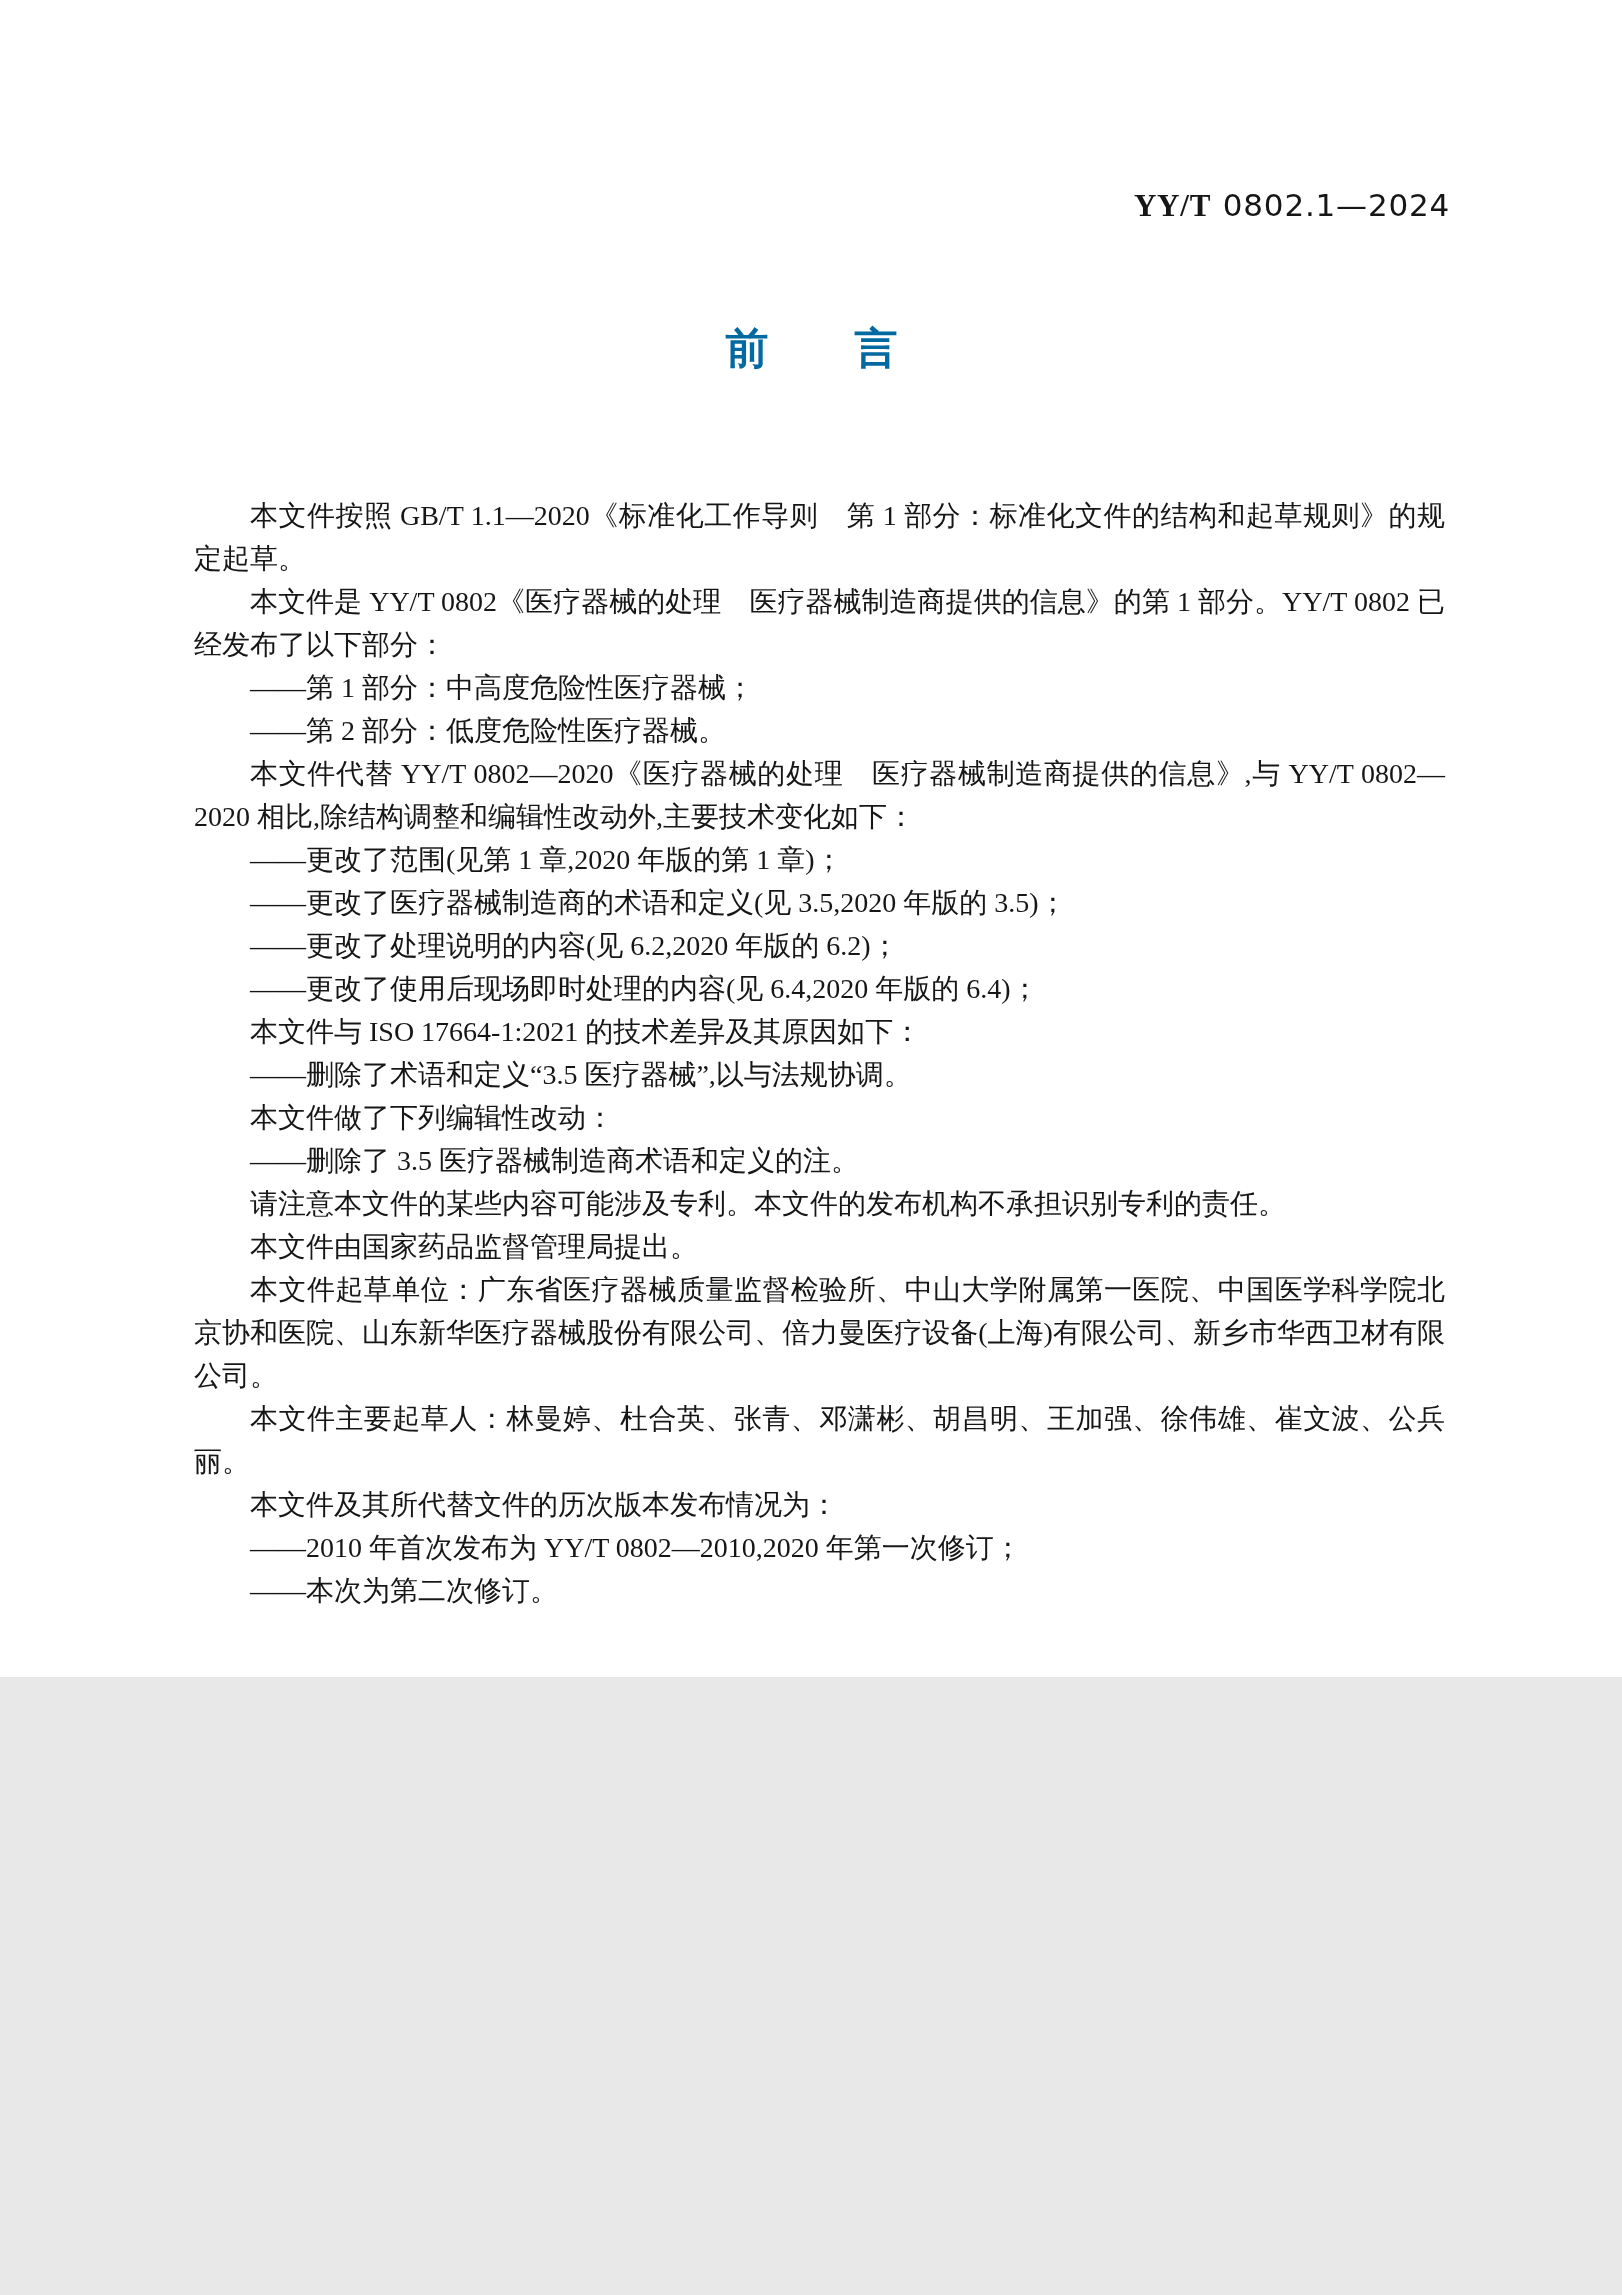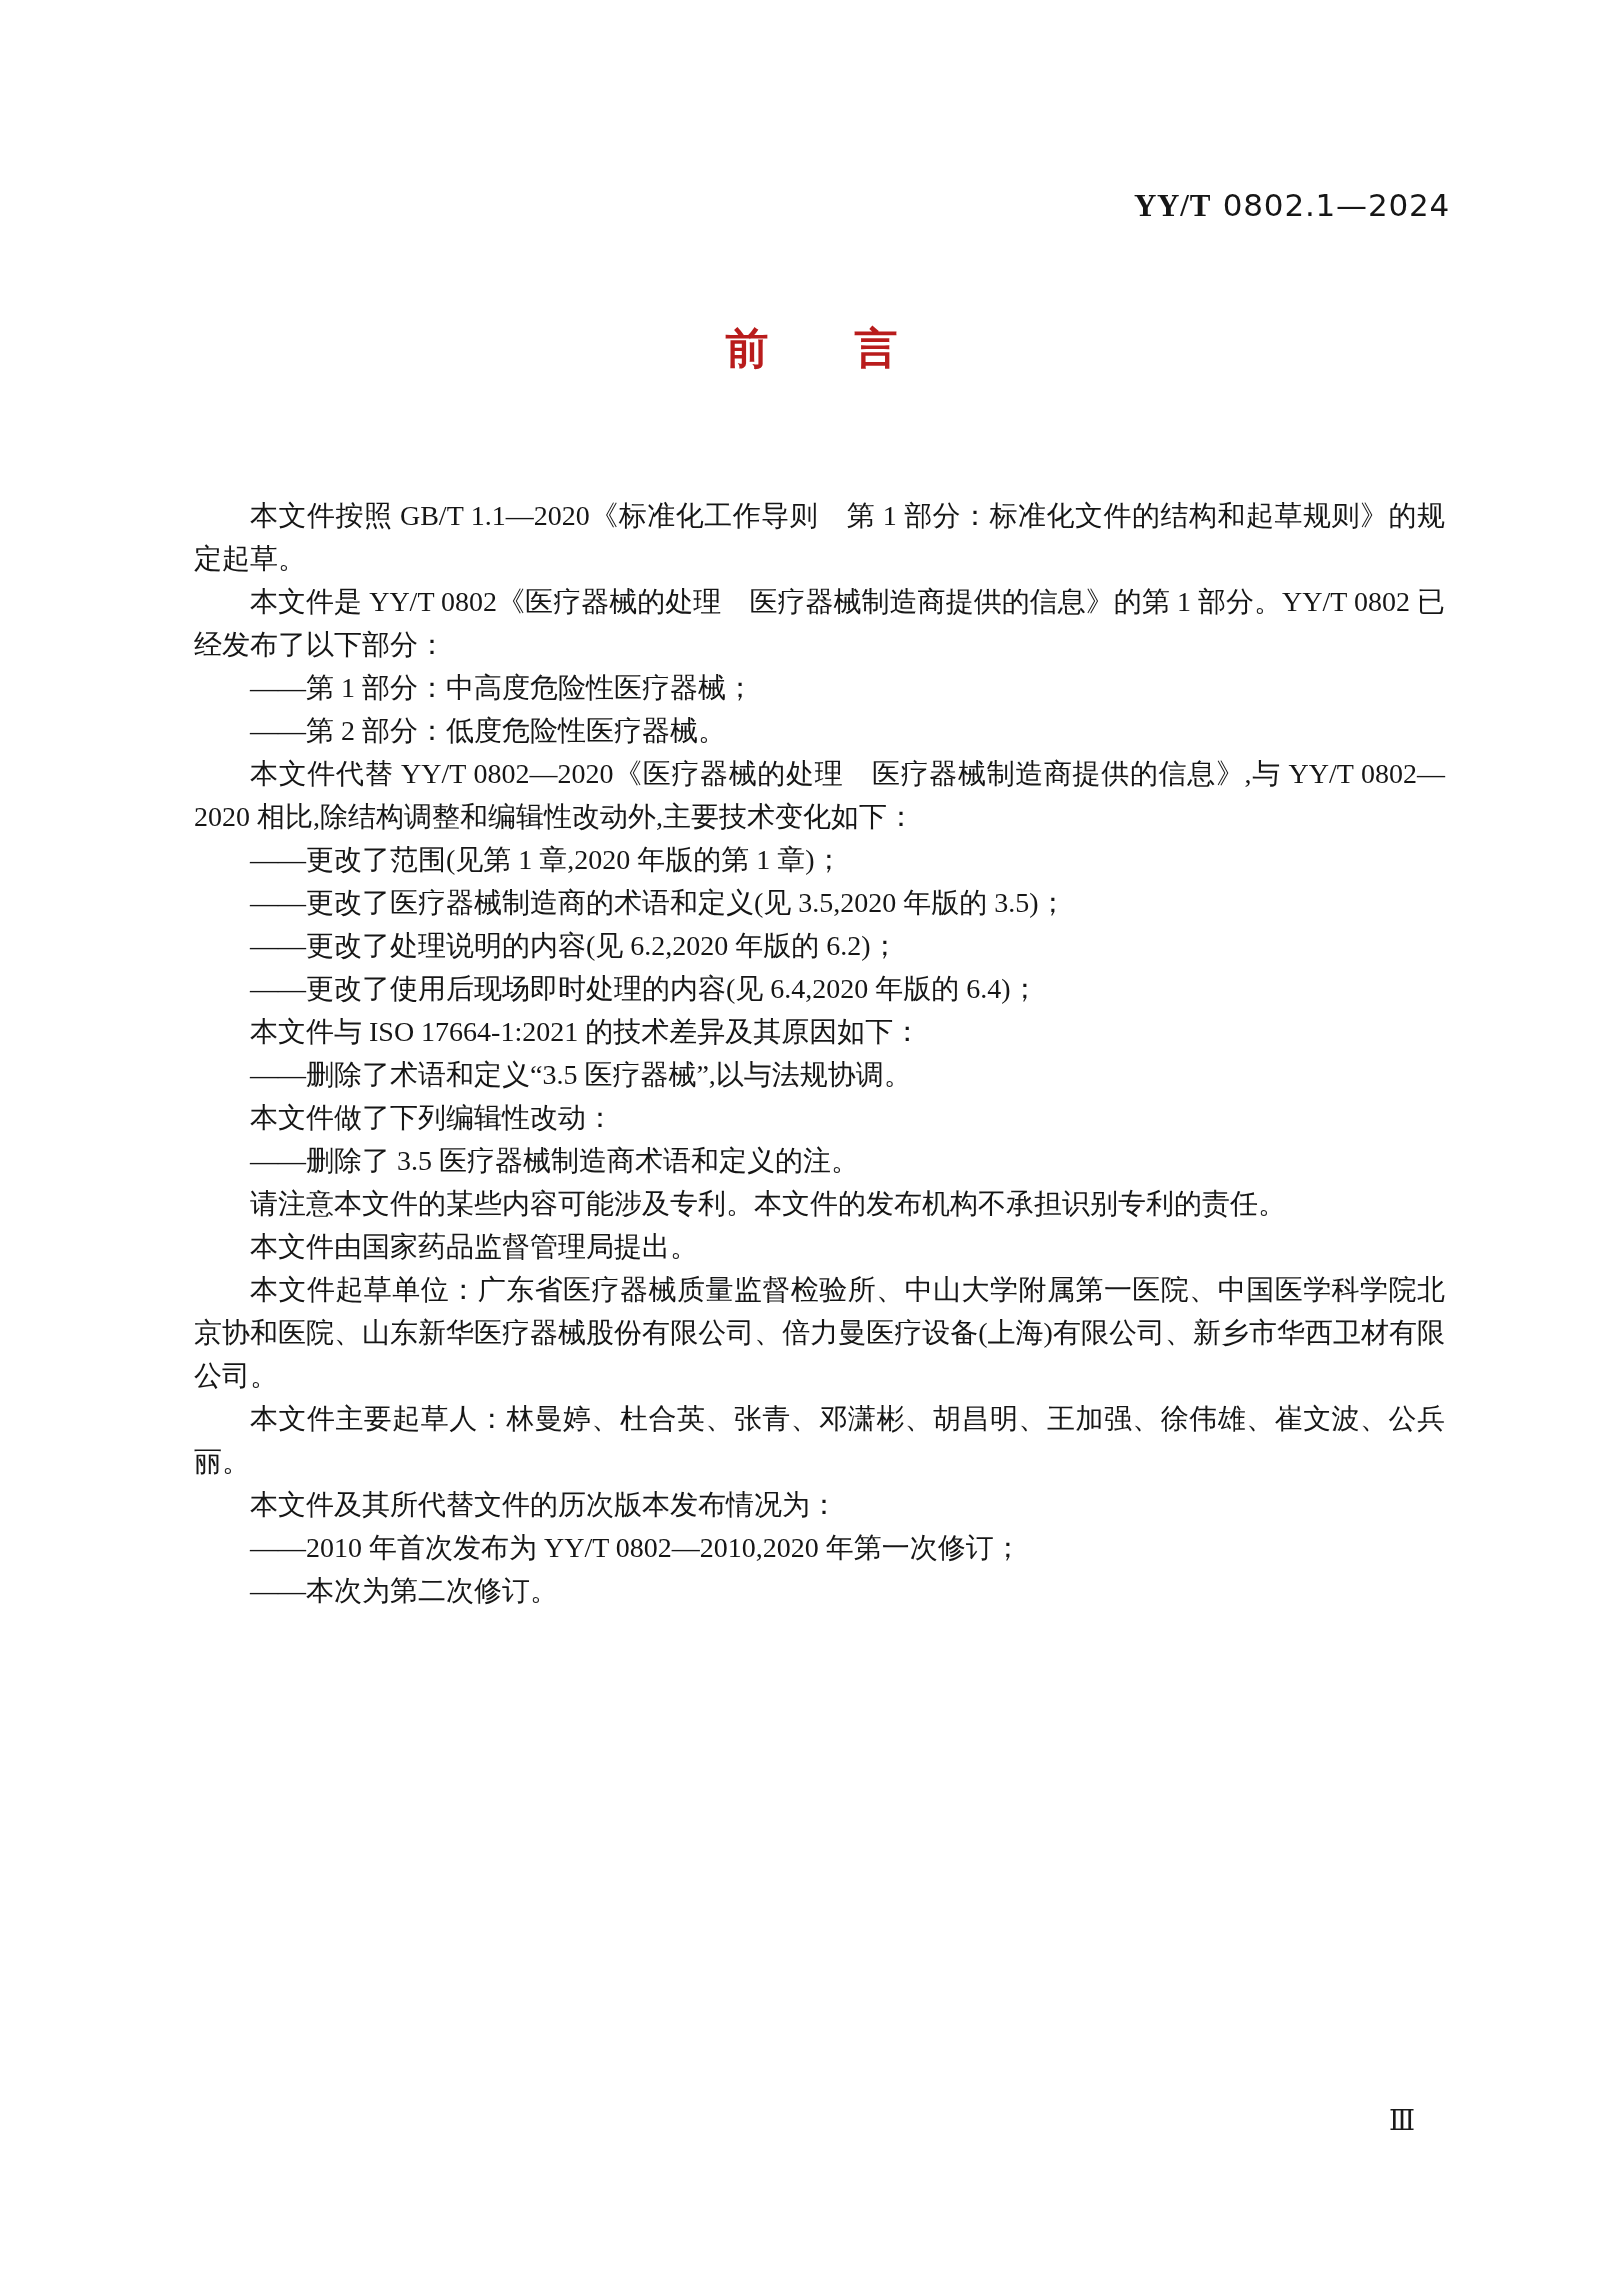--- a/index.html
+++ b/index.html
@@ -1,19 +1,19 @@
 <!DOCTYPE html>
 <html style="font-size:13.3px"><head>
 <meta charset="utf-8">
 <style>
   html, body { margin: 0; padding: 0; background: #e8e8e8; }
   .page {
     position: relative;
     width: 1623px;
-    height: 2295px;
+    height: 1677px;
     background: #ffffff;
     color: #161616;
     font-family: "Liberation Serif", "DejaVu Serif", serif;
     overflow: hidden;
   }
   .header {
     position: absolute;
     top: 187px;
     right: 173px;
     font-size: 31px;
@@ -32,21 +32,21 @@
   .title {
     position: absolute;
     top: 320px;
     left: 0;
     width: 100%;
     margin: 0;
     text-align: center;
     font-size: 43px;
     font-weight: bold;
     font-family: Liberation Mono, monospace;
-    color: #b91c1c;
+    color: #0369a1;
   }
   .body {
     position: absolute;
     left: 194px;
     top: 494px;
     width: 1251px;
     font-size: 28px;
     line-height: 43px;
     text-align: justify;
   }

